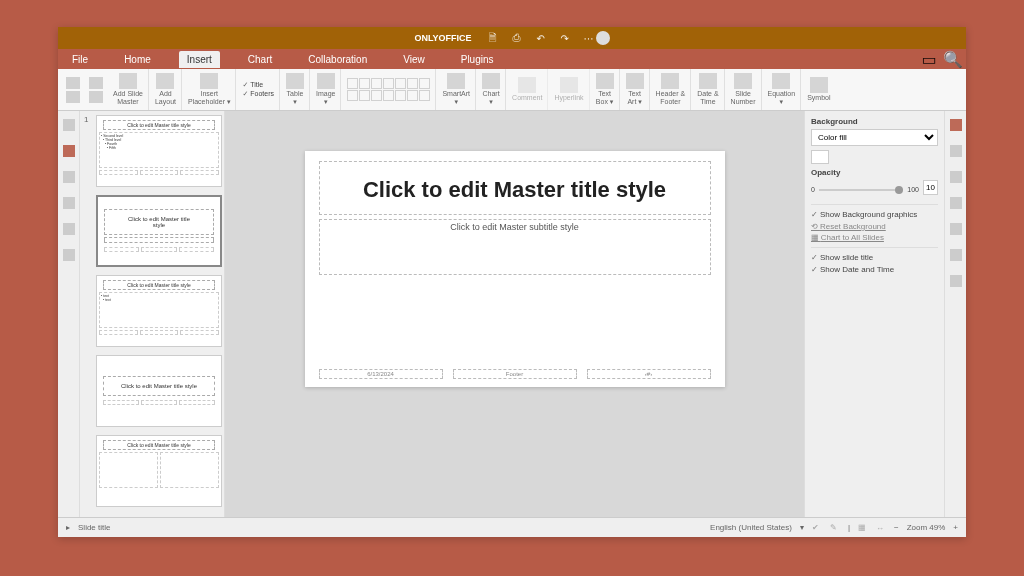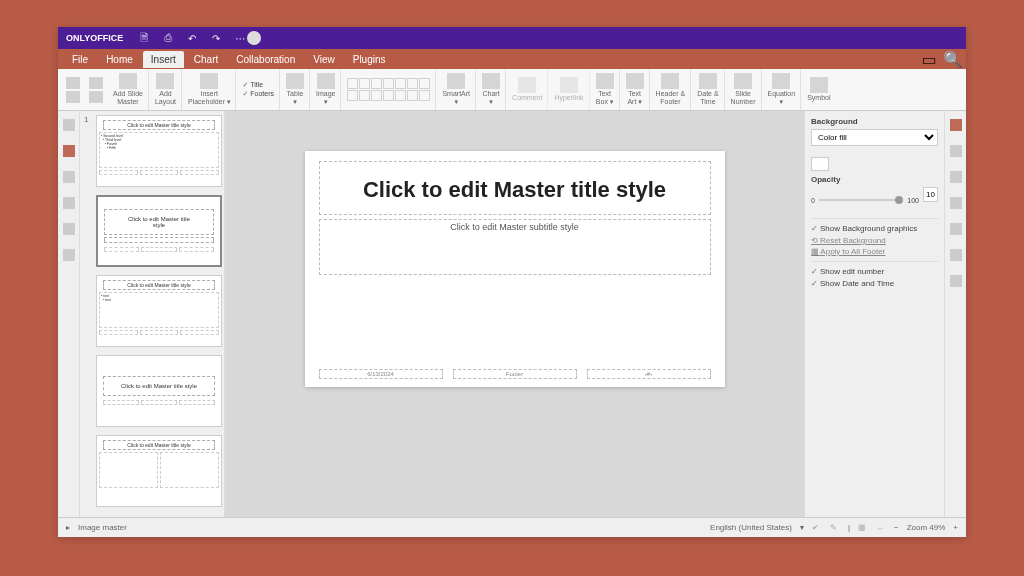--- a/index.html
+++ b/index.html
@@ -1,24 +1,24 @@
 <!DOCTYPE html>
 <html><head>
 <meta charset="utf-8">
 <style>
   * { box-sizing: border-box; margin: 0; padding: 0; font-family: Arial, sans-serif; }
   body { background: #b75b47; width: 1024px; height: 576px; overflow: hidden; }
   .app { position: absolute; left: 58px; top: 27px; width: 908px; height: 510px; background: #f0f0f0; display: flex; flex-direction: column; box-shadow: 0 2px 8px rgba(0,0,0,0.2); }
-  .titlebar { height: 22px; background: #4c1d95; display: flex; align-items: center; padding: 0 8px; color: #fff; font-size: 10px; }
+  .titlebar { height: 22px; background: #a16207; display: flex; align-items: center; padding: 0 8px; color: #fff; font-size: 10px; justify-content: center; }
   .titlebar-logo { font-weight: bold; font-size: 9px; }
   .titlebar-center { flex: 1; text-align: center; }
   .titlebar-icons { display: flex; gap: 10px; align-items: center; }
   .tb-icon { width: 14px; height: 14px; display: flex; align-items: center; justify-content: center; opacity: 0.9; cursor: pointer; }
   .avatar { width: 14px; height: 14px; border-radius: 50%; background: #ddd; }
-  .menubar { height: 20px; background: #b75b47; display: flex; align-items: center; padding: 0 6px; gap: 2px; justify-content: space-between; }
+  .menubar { height: 20px; background: #b75b47; display: flex; align-items: center; padding: 0 6px; gap: 20px; justify-content: space-between; }
   .menu-item { color: #fff; font-size: 10px; padding: 3px 8px; cursor: pointer; }
   .menu-item.active { background: #f0f0f0; color: #333; border-radius: 2px 2px 0 0; }
   .menubar-right { margin-left: auto; display: flex; gap: 10px; }
   .ribbon { height: 42px; background: #f7f7f7; border-bottom: 1px solid #ccc; display: flex; align-items: center; padding: 0 4px; gap: 1px; }
   .ribbon-quick { display: flex; flex-direction: column; gap: 2px; padding: 0 4px; }
   .rq-icon { width: 14px; height: 12px; background: #999; opacity: 0.4; }
   .ribbon-grp { display: flex; flex-direction: column; align-items: center; justify-content: center; padding: 0 5px; border-right: 1px solid #e0e0e0; height: 100%; cursor: pointer; }
   .ribbon-ico { width: 18px; height: 16px; background: #888; opacity: 0.3; margin-bottom: 1px; }
   .ribbon-lbl { font-size: 7px; color: #666; text-align: center; line-height: 1.1; white-space: pre; }
   .ribbon-check { display: flex; flex-direction: column; justify-content: center; gap: 1px; padding: 0 5px; font-size: 7px; color: #444; border-right: 1px solid #e0e0e0; height: 100%; }
@@ -40,21 +40,21 @@
   .thumb .th-foot { display: flex; gap: 2px; margin-top: 2px; }
   .thumb .th-foot span { flex: 1; border: 1px dashed #ccc; height: 5px; }
   .canvas { flex: 1; background: #d8d8d8; display: flex; flex-direction: column; align-items: center; justify-content: flex-start; padding-top: 40px; overflow: hidden; }
   .slide { width: 420px; height: 236px; background: #fff; box-shadow: 0 1px 4px rgba(0,0,0,0.2); padding: 10px 14px; position: relative; }
   .ph-title { border: 1px dashed #bbb; text-align: center; font-size: 22px; font-weight: bold; color: #222; padding: 16px 4px 12px; margin-bottom: 4px; line-height: 1.1; }
   .ph-sub { border: 1px dashed #bbb; text-align: center; font-size: 9px; color: #555; padding: 2px; height: 56px; }
   .ph-footers { display: flex; position: absolute; bottom: 8px; left: 14px; right: 14px; gap: 10px; }
   .ph-footers div { flex: 1; border: 1px dashed #bbb; font-size: 6px; text-align: center; color: #888; padding: 1px; }
   .rightpanel { width: 140px; background: #efefef; border-left: 1px solid #ddd; padding: 6px; font-size: 8px; color: #444; }
   .rp-h { font-weight: bold; margin-bottom: 3px; }
-  .rp-sel { width: 100%; background: #fff; border: 1px solid #ccc; font-size: 8px; padding: 2px; margin-bottom: 11px; }
+  .rp-sel { width: 100%; background: #fff; border: 1px solid #ccc; font-size: 8px; padding: 2px; margin-bottom: 4px; }
   .rp-swatch { width: 18px; height: 14px; background: #fff; border: 1px solid #ccc; margin-bottom: 4px; }
   .rp-slider { display: flex; align-items: center; gap: 4px; margin-bottom: 4px; }
   .rp-slider .track { flex: 1; height: 2px; background: #ccc; position: relative; }
   .rp-slider .thumb { position: absolute; right: 0; top: -3px; width: 8px; height: 8px; border-radius: 50%; background: #999; border: none; margin: 0; }
   .rp-slider .vals { font-size: 7px; }
   .rp-chk { margin: 3px 0; }
   .rp-chk::before { content: "✓ "; color: #666; }
   .rp-btn { color: #888; margin: 2px 0; text-decoration: underline; }
   .rp-btn::before { content: "⟲ "; }
   .rp-btn.apply::before { content: "▦ "; }
@@ -280,40 +280,40 @@
         <span class="vals">0</span>
         <div class="track">
             <div class="thumb"></div>
           </div>
         <span class="vals">100</span>
         <input class="rp-sel" style="width: 15px; display: inline;" value="100 %">
       </div>
       <div class="rp-div"></div>
       <div class="rp-chk">Show Background graphics</div>
       <div class="rp-btn">Reset Background</div>
-      <div class="rp-btn apply">Apply to All Footer</div>
+      <div class="rp-btn apply">Chart to All Slides</div>
       <div class="rp-div"></div>
-      <div class="rp-chk">Show edit number</div>
+      <div class="rp-chk">Show slide title</div>
       <div class="rp-chk">Show Date and Time</div>
     </div>
 
     <div class="rightbar">
       <div class="lb-icon active"></div>
       <div class="lb-icon"></div>
       <div class="lb-icon"></div>
       <div class="lb-icon"></div>
       <div class="lb-icon"></div>
       <div class="lb-icon"></div>
       <div class="lb-icon"></div>
     </div>
   </div>
 
   <div class="statusbar">
     <span>▸</span>
-    <span>Image master</span>
+    <span>Slide title</span>
     <div class="sb-right">
       <span>English (United States)</span>
       <span>▾</span>
       <span class="sb-icon">✔</span>
       <span class="sb-icon">✎</span>
       <span>|</span>
       <span class="sb-icon">▦</span>
       <span class="sb-icon">↔</span>
       <span>−</span>
       <span>Zoom 49%</span>

